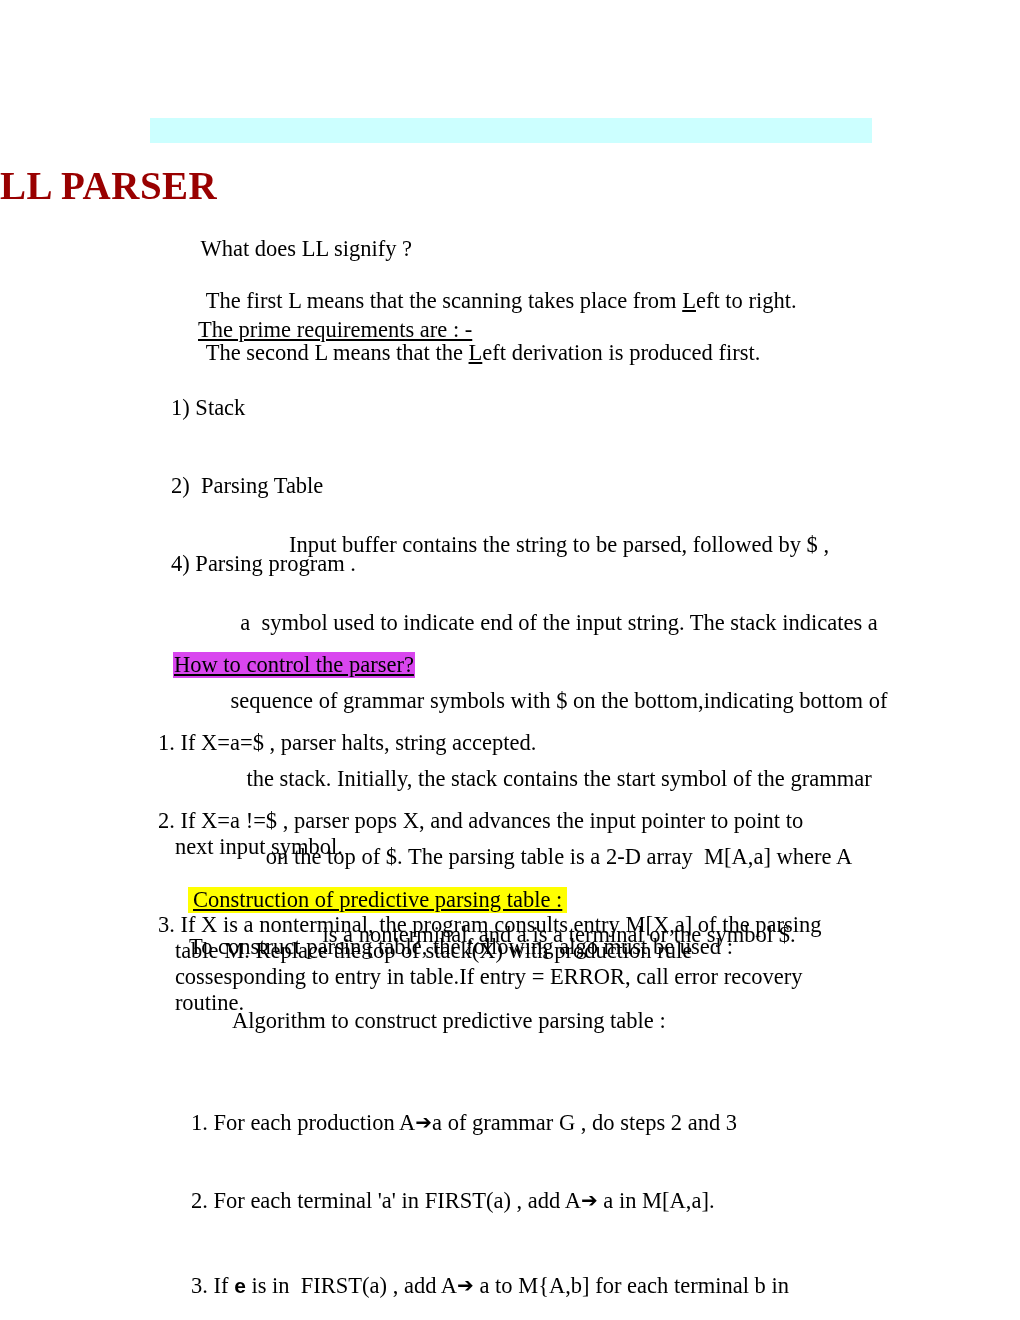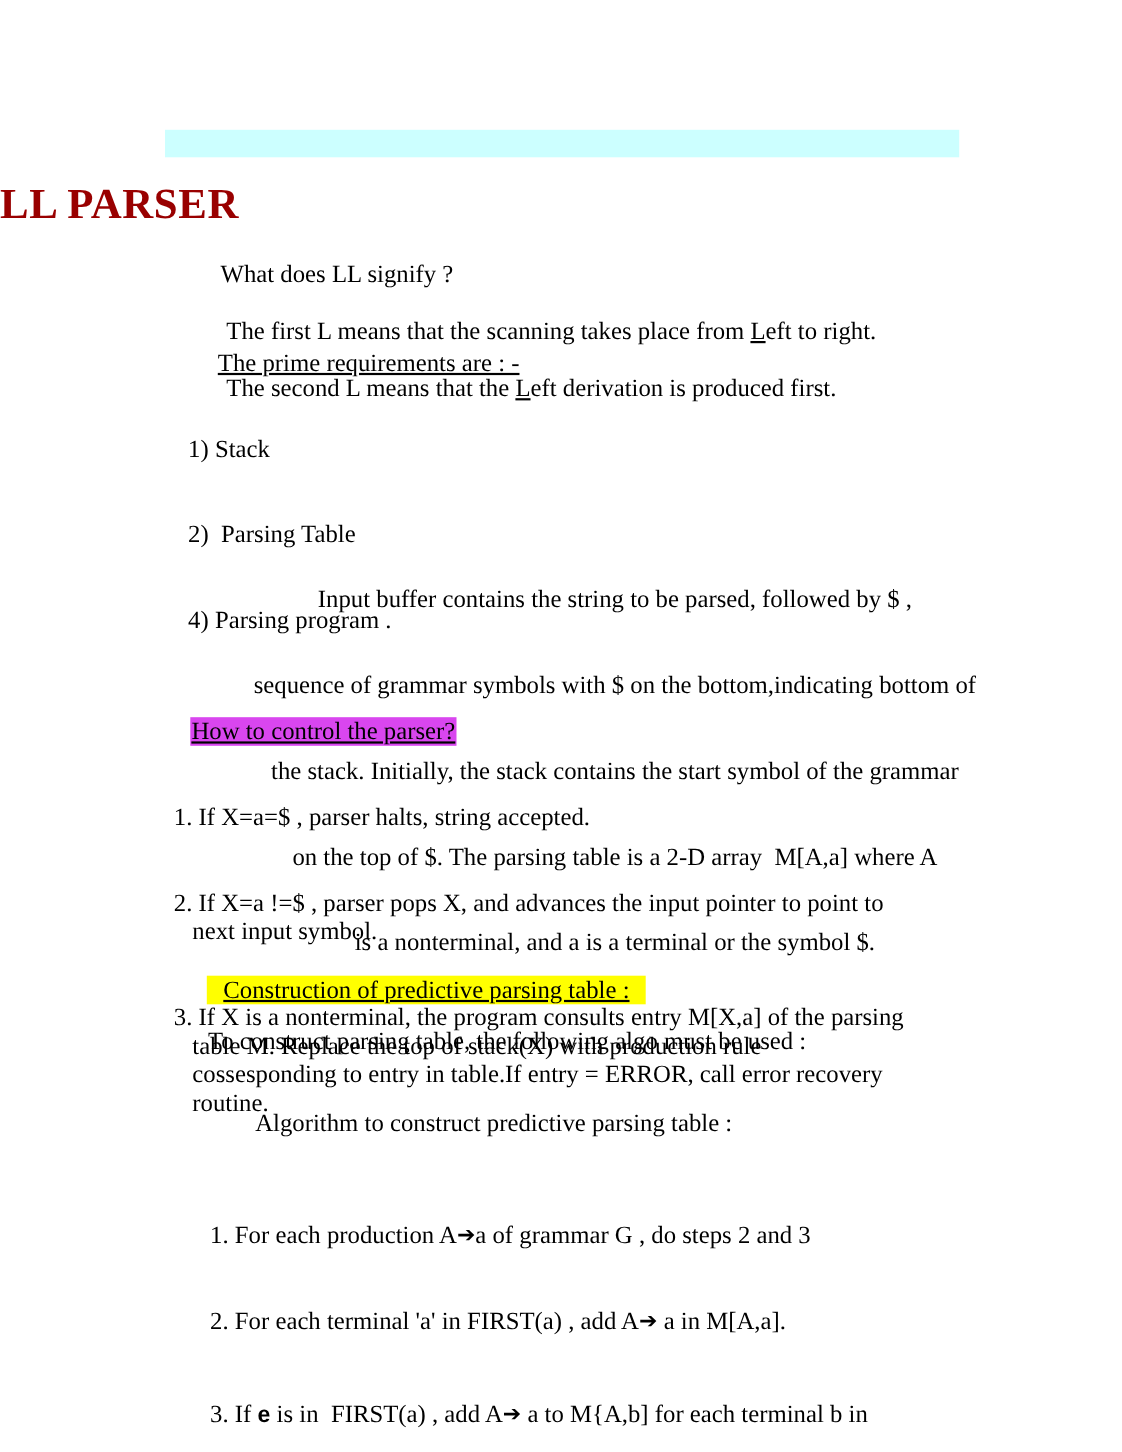--- a/index.html
+++ b/index.html
@@ -93,21 +93,21 @@
     left: 158px;
     top: 678px;
     width: 730px;
   }
 
   .constr-head {
     left: 188px;
     top: 887px;
     background: #ffff00;
     text-decoration: underline;
-    padding: 0 15px;
+    padding: 0 5px;
   }
 
   .constr-sub {
     left: 189px;
     top: 934px;
     width: 720px;
   }
 
   .algo-head {
     left: 232px;
@@ -163,20 +163,21 @@
   <div class="tblock prime-head">The prime requirements are : -</div>
 
   <div class="tblock req-list">
     <div>1) Stack</div>
     <div>2)  Parsing Table</div>
     <div>4) Parsing program .</div>
   </div>
 
   <div class="tblock para-main">
     <div>Input buffer contains the string to be parsed, followed by $ ,</div>
+    <div>a  symbol used to indicate end of the input string. The stack indicates a</div>
     <div>sequence of grammar symbols with $ on the bottom,indicating bottom of</div>
     <div>the stack. Initially, the stack contains the start symbol of the grammar</div>
     <div>on the top of $. The parsing table is a 2-D array  M[A,a] where A</div>
     <div>is a nonterminal, and a is a terminal or the symbol $.</div>
   </div>
 
   <div class="tblock ctrl-head">How to control the parser?</div>
 
   <div class="tblock ctrl-list">
     <div>1. If X=a=$ , parser halts, string accepted.</div>

